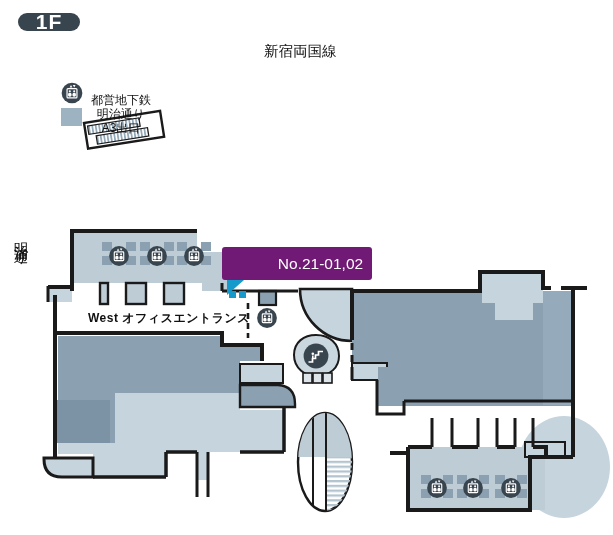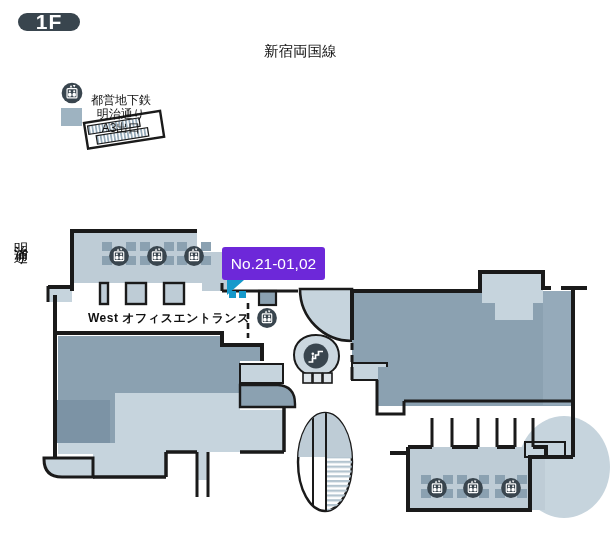--- a/index.html
+++ b/index.html
@@ -7,22 +7,22 @@
          font-family:"Liberation Sans",sans-serif;}
   #map{position:absolute;left:0;top:0;}
   .lbl{position:absolute;color:#101010;white-space:nowrap;}
   .badge{left:18px;top:13px;width:62px;height:18px;background:#39454E;color:#fff;
          border-radius:17px;display:flex;align-items:center;justify-content:center;
          font-size:21px;font-weight:bold;letter-spacing:1px;}
   .street-top{left:264px;top:42px;font-size:14.5px;}
   .subway-label{left:84px;top:70px;width:74px;text-align:center;font-size:12px;line-height:1.16;margin-top:24px;}
   .street-left{left:11px;top:231px;writing-mode:vertical-rl;font-size:14.5px;letter-spacing:3px;}
   .west-entrance{left:88px;top:310px;font-size:12px;letter-spacing:0.5px;font-weight:bold;}
-  .callout{left:222px;top:247px;width:103px;height:33px;background:#6d28d9;color:#fff;
-           font-size:15.5px;border-radius:3px;display:flex;align-items:center;justify-content:center;}
+  .callout{left:222px;top:247px;width:103px;height:33px;background:#701a75;color:#fff;
+           font-size:15.5px;border-radius:3px;display:flex;align-items:center;justify-content:center;padding-left:47px;}
   .callout .tail{position:absolute;left:5px;top:100%;width:0;height:0;
            border-top:15px solid #1699CB;border-right:17px solid transparent;}
 </style>
 </head>
 <body>
 
 <div id="stage">
 
 <svg id="map" width="613" height="535" viewBox="0 0 613 535">
   <defs>

